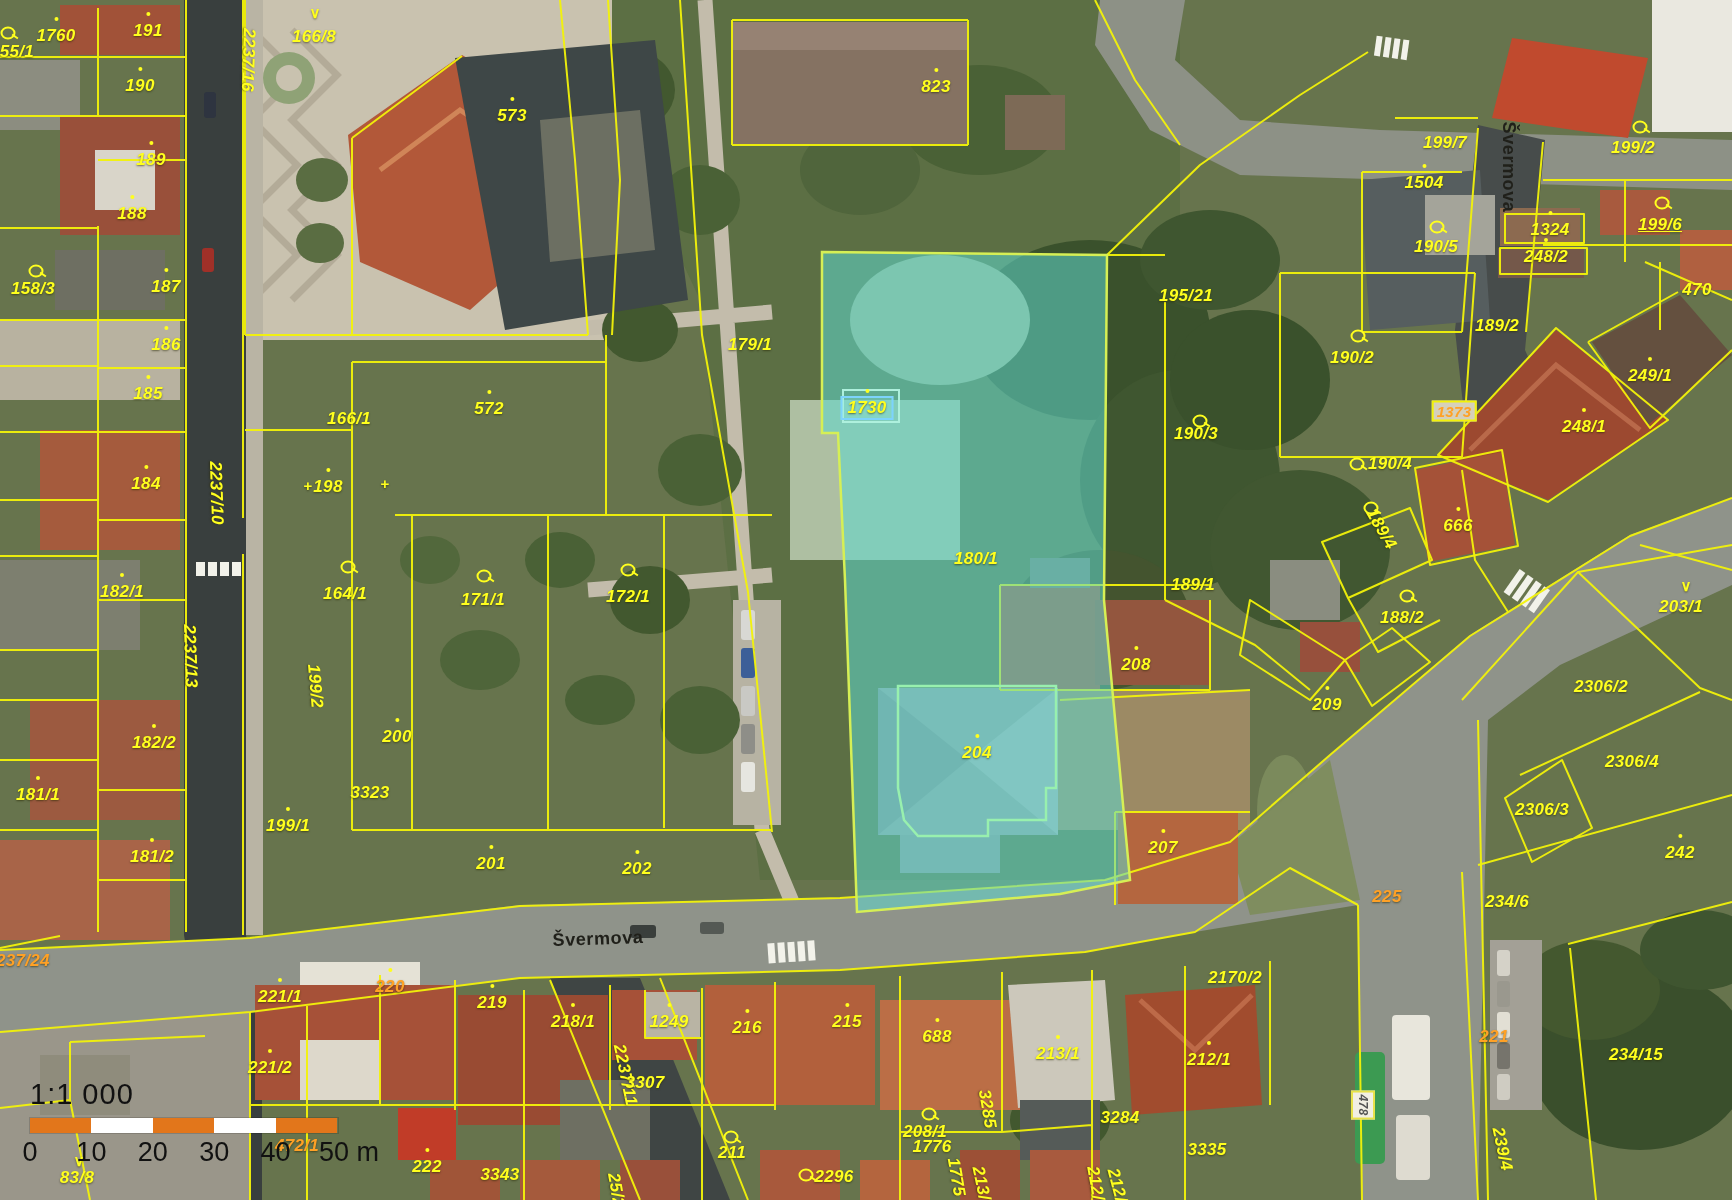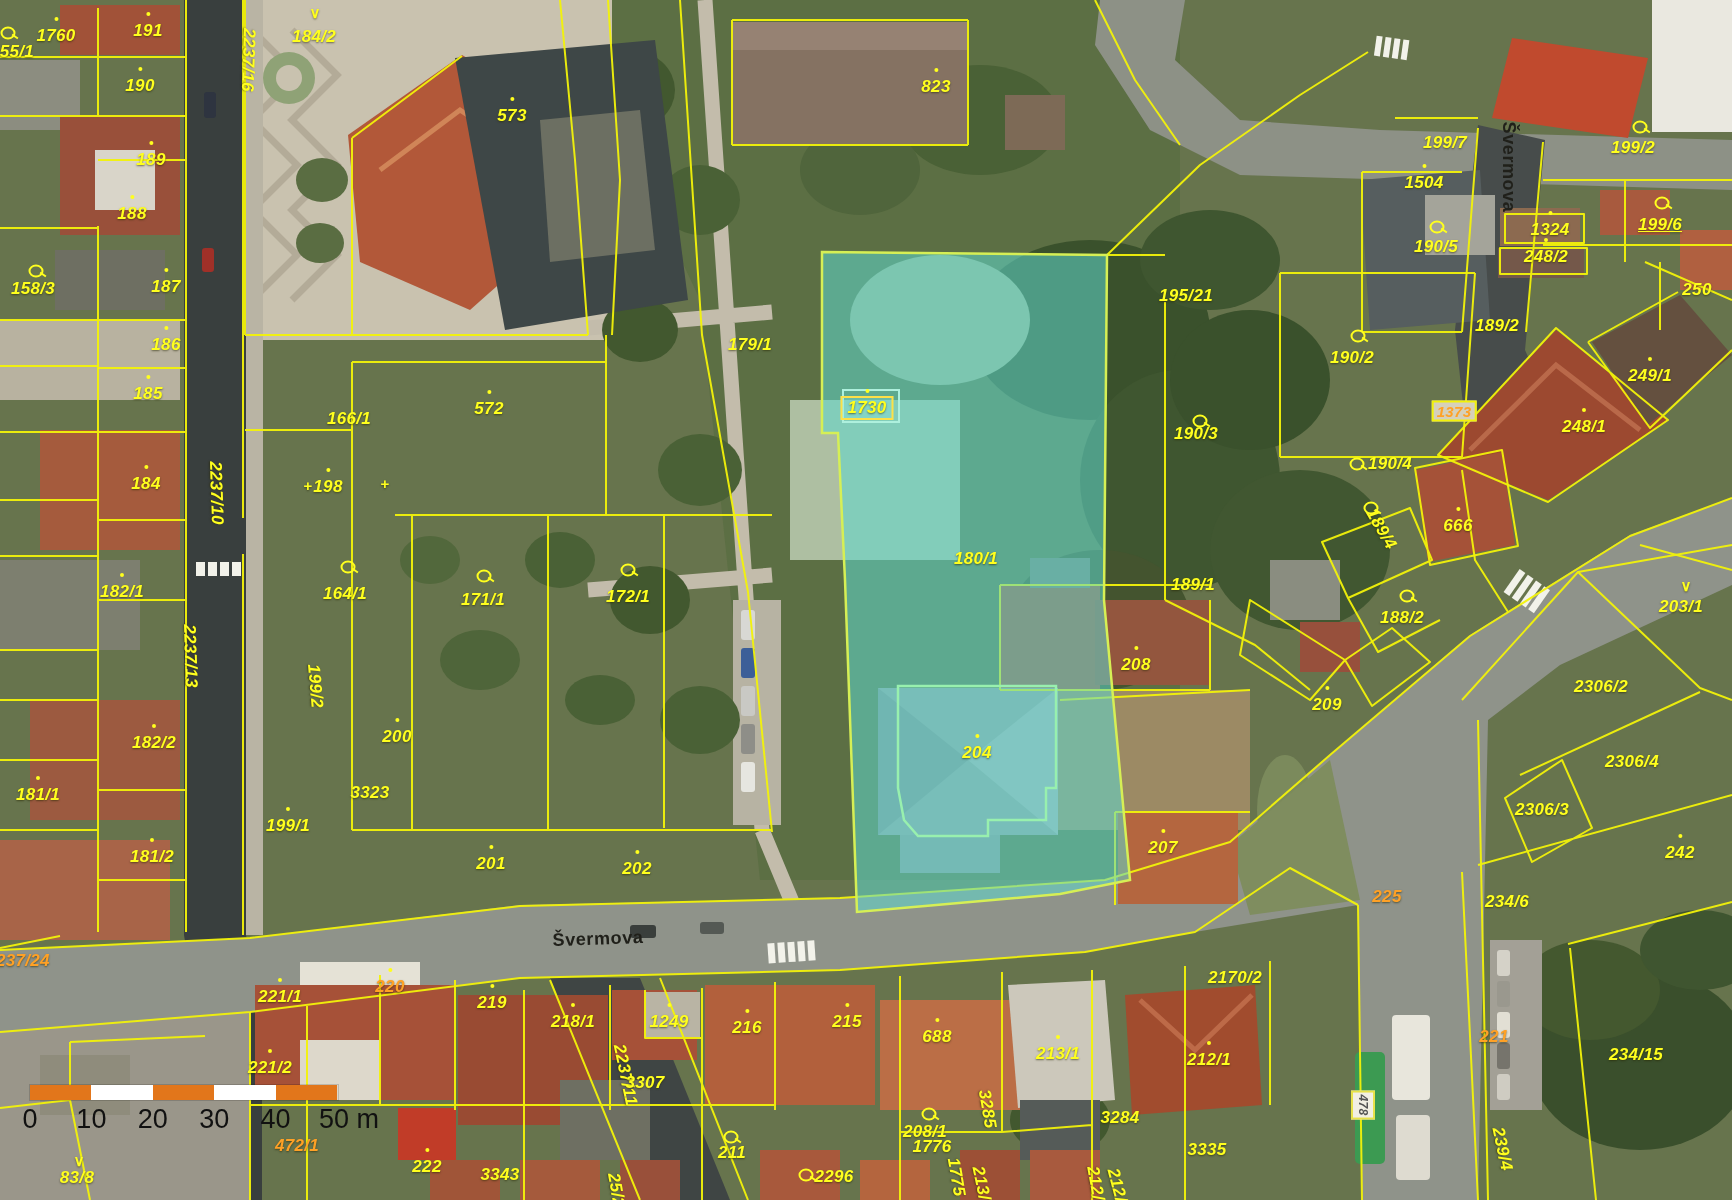--- a/index.html
+++ b/index.html
@@ -6,21 +6,21 @@
   .map{position:relative;width:1732px;height:1200px;overflow:hidden;background:#67744d;
        font-family:"Liberation Sans",sans-serif;}
   .map svg{position:absolute;left:0;top:0;}
   #labels{position:absolute;left:0;top:0;width:100%;height:100%;}
   .plabel{position:absolute;transform:translate(-50%,-50%);
           font:italic 700 17px "Liberation Sans",sans-serif;color:#ffff1e;
           white-space:nowrap;letter-spacing:.3px;text-shadow:0 1px 2px rgba(40,40,0,.6);}
   .plabel.o{color:#ffa126;}
   .plabel .dot{position:absolute;left:50%;top:-9px;width:4px;height:4px;margin-left:-2px;
           background:#ffff1e;border-radius:50%;}
-  .plabel.box-cyan{border:2px solid #fde047;background:rgba(140,235,225,.28);padding:0 5px;}
+  .plabel.box-cyan{border:2px solid #7dd3fc;background:rgba(140,235,225,.28);padding:0 5px;}
   .plabel.box-sel{border:2px solid #f2f20a;background:#d6d0ba;padding:0 3px;font-size:15px;text-shadow:none;}
   .plabel.box-white{border:2px solid #e8e24a;background:#f2efe3;color:#555;padding:3px 2px;
           font-size:12px;text-shadow:none;}
   .street{position:absolute;transform:translate(-50%,-50%);font:600 18px "Liberation Sans",sans-serif;
           color:#20201a;letter-spacing:.6px;white-space:nowrap;}
   .sym{position:absolute;transform:translate(-50%,-50%);color:#ffff1e;
        font:700 15px "Liberation Sans",sans-serif;text-shadow:0 1px 2px rgba(40,40,0,.6);}
   .sym-circle{width:11px;height:9px;border:2px solid #ffff1e;border-radius:50%;}
   .sym-circle::after{content:"";position:absolute;right:-5px;top:7px;width:7px;height:2px;
        background:#ffff1e;transform:rotate(35deg);}
@@ -229,33 +229,33 @@
 
   <div id="labels">
       <span class="plabel" style="left: 56px; top: 36px; transform: translate(-50%, -50%);">1760<i class="dot"></i></span>
       <span class="plabel" style="left: 12px; top: 52px; transform: translate(-50%, -50%);">155/1</span>
       <span class="plabel" style="left: 148px; top: 31px; transform: translate(-50%, -50%);">191<i class="dot"></i></span>
       <span class="plabel" style="left: 140px; top: 86px; transform: translate(-50%, -50%);">190<i class="dot"></i></span>
       <span class="plabel" style="left: 151px; top: 160px; transform: translate(-50%, -50%);">189<i class="dot"></i></span>
       <span class="plabel" style="left: 132px; top: 214px; transform: translate(-50%, -50%);">188<i class="dot"></i></span>
       <span class="plabel" style="left: 166px; top: 287px; transform: translate(-50%, -50%);">187<i class="dot"></i></span>
       <span class="plabel" style="left: 33px; top: 289px; transform: translate(-50%, -50%);">158/3</span>
-      <span class="plabel" style="left: 314px; top: 37px; transform: translate(-50%, -50%);">184/2</span>
+      <span class="plabel" style="left: 314px; top: 37px; transform: translate(-50%, -50%);">166/8</span>
       <span class="plabel" style="left: 248px; top: 60px; transform: translate(-50%, -50%) rotate(92deg);">2237/16</span>
       <span class="plabel" style="left: 512px; top: 116px; transform: translate(-50%, -50%);">573<i class="dot"></i></span>
       <span class="plabel" style="left: 936px; top: 87px; transform: translate(-50%, -50%);">823<i class="dot"></i></span>
       <span class="plabel" style="left: 1186px; top: 296px; transform: translate(-50%, -50%);">195/21</span>
       <span class="plabel" style="left: 1445px; top: 143px; transform: translate(-50%, -50%);">199/7</span>
       <span class="plabel" style="left: 1424px; top: 183px; transform: translate(-50%, -50%);">1504<i class="dot"></i></span>
       <span class="plabel" style="left: 1633px; top: 148px; transform: translate(-50%, -50%);">199/2</span>
       <span class="plabel" style="left: 1660px; top: 225px; transform: translate(-50%, -50%); text-decoration: underline;">199/6</span>
       <span class="plabel" style="left: 1550px; top: 230px; transform: translate(-50%, -50%);">1324<i class="dot"></i></span>
       <span class="plabel" style="left: 1546px; top: 257px; transform: translate(-50%, -50%);">248/2<i class="dot"></i></span>
       <span class="plabel" style="left: 1436px; top: 247px; transform: translate(-50%, -50%);">190/5</span>
-      <span class="plabel" style="left: 1697px; top: 290px; transform: translate(-50%, -50%);">250</span>
+      <span class="plabel" style="left: 1697px; top: 290px; transform: translate(-50%, -50%);">470</span>
       <span class="plabel" style="left: 1497px; top: 326px; transform: translate(-50%, -50%);">189/2</span>
       <span class="plabel" style="left: 1352px; top: 358px; transform: translate(-50%, -50%);">190/2</span>
       <span class="plabel" style="left: 1196px; top: 434px; transform: translate(-50%, -50%);">190/3</span>
       <span class="plabel" style="left: 1390px; top: 464px; transform: translate(-50%, -50%);">190/4</span>
       <span class="plabel" style="left: 1381px; top: 529px; transform: translate(-50%, -50%) rotate(60deg);">189/4</span>
       <span class="plabel" style="left: 1458px; top: 526px; transform: translate(-50%, -50%);">666<i class="dot"></i></span>
       <span class="plabel" style="left: 1650px; top: 376px; transform: translate(-50%, -50%);">249/1<i class="dot"></i></span>
       <span class="plabel" style="left: 1584px; top: 427px; transform: translate(-50%, -50%);">248/1<i class="dot"></i></span>
       <span class="plabel" style="left: 750px; top: 345px; transform: translate(-50%, -50%);">179/1</span>
       <span class="plabel" style="left: 489px; top: 409px; transform: translate(-50%, -50%);">572<i class="dot"></i></span>
@@ -349,20 +349,21 @@
       <span class="sym sym-circle" style="left: 1662px; top: 203px;"></span>
       <span class="sym sym-circle" style="left: 1437px; top: 227px;"></span>
       <span class="sym" style="left: 1686px; top: 586px;">∨</span>
       <span class="sym" style="left: 79px; top: 1161px;">∨</span>
       <span class="sym sym-circle" style="left: 731px; top: 1137px;"></span>
       <span class="sym sym-circle" style="left: 806px; top: 1175px;"></span>
       <span class="sym sym-circle" style="left: 929px; top: 1114px;"></span>
     </div>
 
   <div class="scalebar">
+    <div class="ratio">1:1 000</div>
     <div class="ruler" id="ruler">
         <div class="seg" style="width: 61.4px; background: rgb(226, 118, 27);"></div>
         <div class="seg" style="width: 61.4px; background: rgb(255, 255, 255);"></div>
         <div class="seg" style="width: 61.4px; background: rgb(226, 118, 27);"></div>
         <div class="seg" style="width: 61.4px; background: rgb(255, 255, 255);"></div>
         <div class="seg" style="width: 61.4px; background: rgb(226, 118, 27);"></div>
       </div>
     <div class="ticks" id="ticks">
         <span class="tick" style="left: 0px;">0</span>
         <span class="tick" style="left: 61.4px;">10</span>

